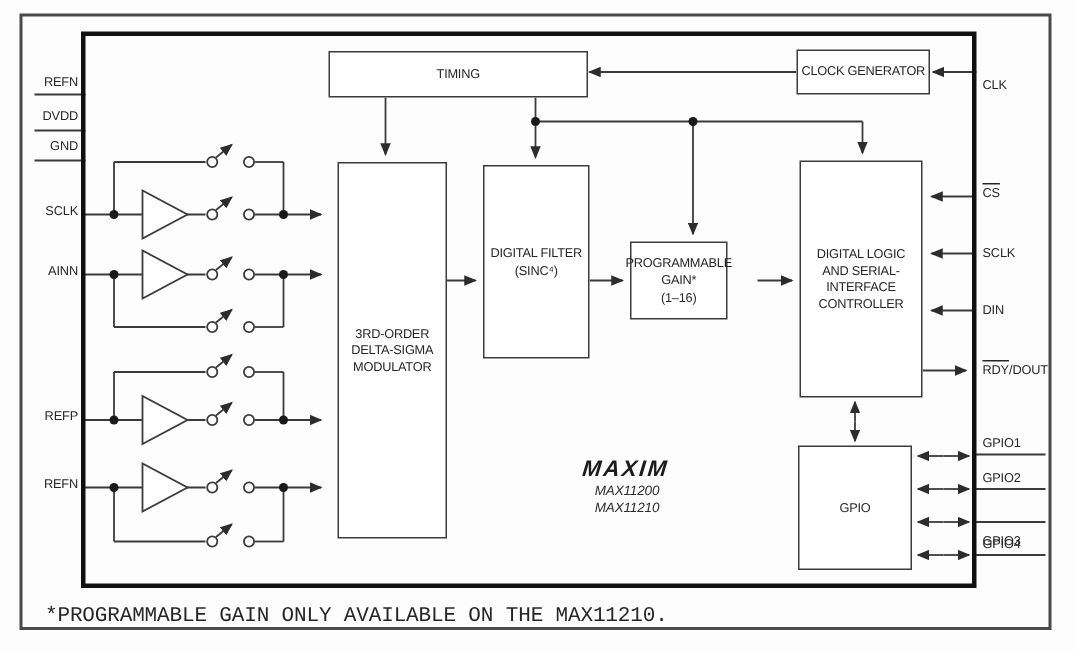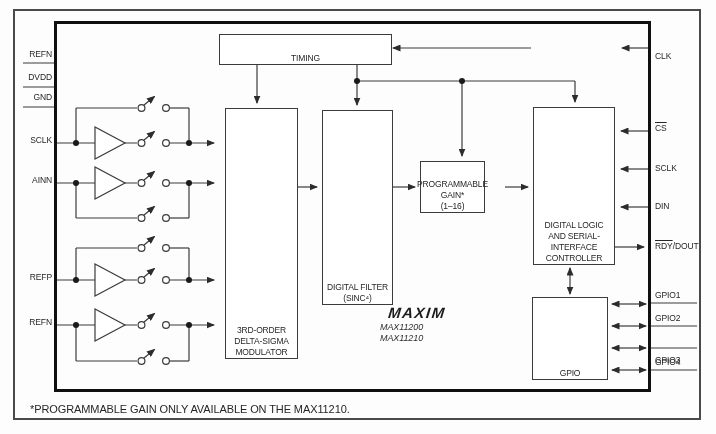--- a/index.html
+++ b/index.html
@@ -11,39 +11,39 @@
     position:absolute;left:13px;top:9px;width:688px;height:411px;
     border:2px solid #4a4a4a;box-sizing:border-box;background:transparent;
   }
   #chip-frame{
     position:absolute;left:54px;top:21px;width:597px;height:371px;
     border:3px solid #101010;box-sizing:border-box;background:transparent;
   }
   svg{position:absolute;left:0;top:0;}
   .box{
     position:absolute;box-sizing:border-box;border:1.2px solid #3b3b3b;background:#fff;
-    display:flex;align-items:flex-end;justify-content:center;text-align:center;
+    display:flex;align-items:center;justify-content:center;text-align:center;
     font-size:8.5px;line-height:1.3;letter-spacing:-0.15px;white-space:pre-line;color:#262626;
   }
   .pin{
     position:absolute;font-size:8.5px;line-height:9px;letter-spacing:-0.1px;color:#262626;
     white-space:nowrap;
   }
   .pin-l{width:34px;text-align:right;}
   .ovl{text-decoration:overline;}
   #maxim-logo{
     position:absolute;left:384px;top:304px;width:66px;text-align:center;
     font-size:15px;font-weight:bold;font-style:italic;letter-spacing:1.5px;
     transform:skewX(-6deg);color:#1c1c1c;
   }
   .model{
-    position:absolute;left:380px;width:76px;text-align:left;
+    position:absolute;left:380px;width:76px;text-align:center;
     font-style:italic;font-size:9px;color:#2e2e2e;letter-spacing:-0.1px;
   }
-  #footnote{position:absolute;left:30px;top:403px;font-size:11px;letter-spacing:-0.1px;color:#262626;}
+  #footnote{position:absolute;left:30px;top:403px;font-size:14px;letter-spacing:-0.1px;color:#262626;font-family:Liberation Mono, monospace;}
 </style>
 </head>
 <body>
 
 <div id="stage">
 
   <div id="outer-frame"></div>
 
   <svg width="716" height="434" viewBox="0 0 716 434">
     <defs>
@@ -194,26 +194,29 @@
       <circle cx="357" cy="81" r="3" fill="#1a1a1a" stroke="none"></circle>
       <circle cx="462" cy="81" r="3" fill="#1a1a1a" stroke="none"></circle>
     </g>
   </svg>
 
   <div id="chip-frame"></div>
 
   <div class="box" style="left:219px;top:34px;width:173px;height:31px">
     <span>TIMING</span>
   </div>
+  <div class="box" style="left:531px;top:33px;width:89px;height:30px">
+    <span>CLOCK GENERATOR</span>
+  </div>
   <div class="box" style="left:225px;top:108px;width:73px;height:251px">
     <span>3RD-ORDER
 DELTA-SIGMA
 MODULATOR</span>
   </div>
-  <div class="box" style="left:322px;top:110px;width:71px;height:195px">
+  <div class="box" style="left:322px;top:110px;width:71px;height:129px">
     <span>DIGITAL FILTER
 (SINC⁴)</span>
   </div>
   <div class="box" style="left:420px;top:161px;width:65px;height:52px">
     <span>PROGRAMMABLE
 GAIN*
 (1–16)</span>
   </div>
   <div class="box" style="left:532px;top:297px;width:76px;height:83px">
     <span>GPIO</span>

